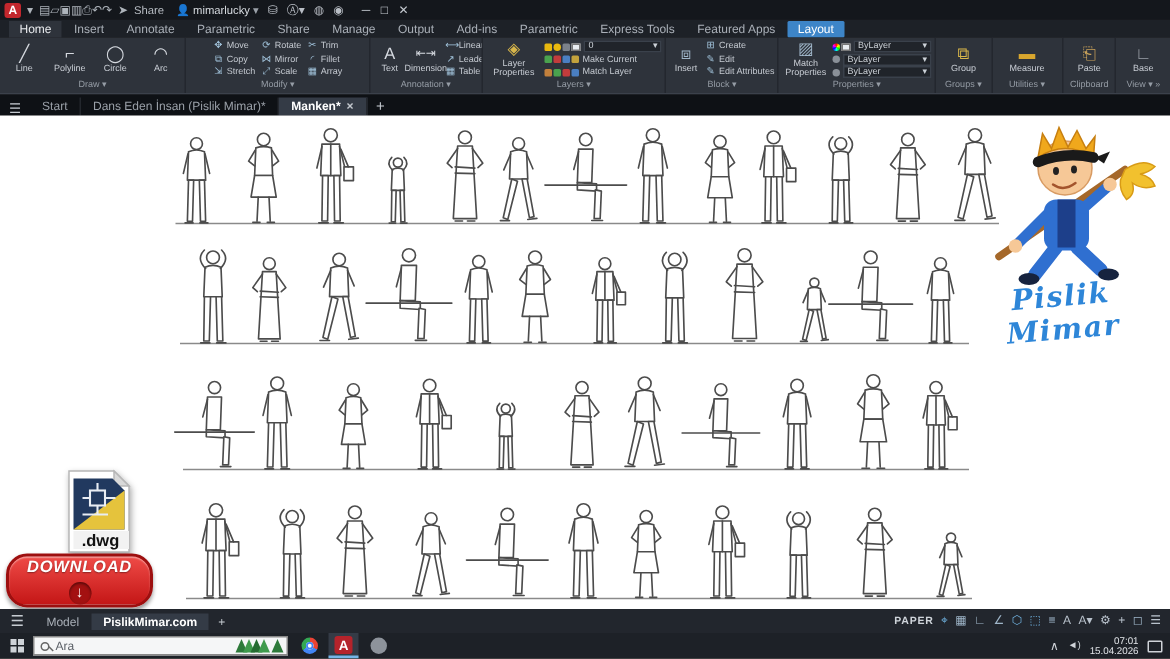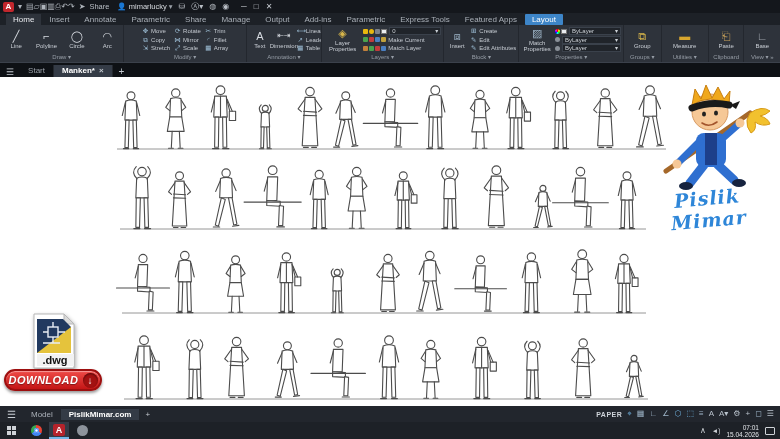--- a/index.html
+++ b/index.html
@@ -49,22 +49,22 @@
 
   
   .canvas{position:relative;flex:1;background:#ffffff;overflow:hidden;}
   .canvas svg{position:absolute;left:0;top:0;}
 
   
   .mascot{position:absolute;right:2px;top:6px;width:132px;height:126px;}
   .mascot-text{position:absolute;right:0px;top:104px;width:140px;text-align:center;font-family:"DejaVu Serif",serif;font-style:italic;font-weight:bold;font-size:19px;color:#2e86d8;transform:rotate(-5deg);letter-spacing:1px;}
 
   
-  .dwgicon{position:absolute;left:30px;top:236px;width:48px;height:60px;filter:drop-shadow(1px 2px 2px rgba(0,0,0,.35));}
-  .dlbtn{position:absolute;left:4px;top:292px;width:98px;height:22px;border-radius:14px;background:linear-gradient(#ef4b47,#c41616);border:2px solid #9d0f0f;display:flex;align-items:center;justify-content:center;gap:4px;box-shadow:0 2px 3px rgba(0,0,0,.4), inset 0 1px 1px rgba(255,255,255,.45);}
+  .dwgicon{position:absolute;left:42px;top:236px;width:48px;height:60px;filter:drop-shadow(1px 2px 2px rgba(0,0,0,.35));}
+  .dlbtn{position:absolute;left:4px;top:292px;width:98px;height:36px;border-radius:14px;background:linear-gradient(#ef4b47,#c41616);border:2px solid #9d0f0f;display:flex;align-items:center;justify-content:center;gap:4px;box-shadow:0 2px 3px rgba(0,0,0,.4), inset 0 1px 1px rgba(255,255,255,.45);flex-direction:column;}
   .dlbtn .txt{color:#fff;font-weight:bold;font-style:italic;font-size:11px;letter-spacing:.5px;text-shadow:0 1px 1px rgba(0,0,0,.4);}
   .dlbtn .circ{width:15px;height:15px;border-radius:50%;background:#a31111;display:flex;align-items:center;justify-content:center;color:#fff;font-size:10px;line-height:15px;box-shadow:inset 0 1px 2px rgba(0,0,0,.5);}
 
   
   .statusbar{height:16px;background:#22262d;display:flex;align-items:center;flex:0 0 auto;font-size:8px;color:#aab0b8;}
   .lt-burger{padding:0 7px;color:#c6cbd1;font-size:10px;}
   .ltab{padding:1px 8px;white-space:nowrap;}
   .ltab.active{background:#343b46;color:#fff;font-weight:bold;}
   .lt-plus{padding:0 6px;color:#c6cbd1;}
   .st-right{margin-left:auto;display:flex;align-items:center;gap:5px;padding-right:6px;}
@@ -384,20 +384,21 @@
         </div>
       </div>
       <div class="panel-label">View ▾ »</div>
     </div>
   </div>
 
   <div class="filetabs">
     <span class="ft-burger">☰</span>
     <span id="filetab-items" style="display:flex;align-items:flex-end;">
         <span class="ftab"><span>Start</span></span>
+        <span class="ftab"><span>Dans Eden İnsan (Pislik Mimar)*</span></span>
         <span class="ftab active"><span>Manken*</span><span class="x">×</span></span>
       </span>
     <span class="ft-plus">+</span>
   </div>
 
   <div class="canvas">
     <svg id="figures-svg" width="780" height="331" viewBox="0 0 780 331">
         <line x1="117" x2="666" y1="72" y2="72" stroke="#8a8a8a" stroke-width="0.9"></line>
         <g transform="translate(115.8,12.719999999999999) scale(0.76)" stroke="#4c4c4c" fill="#ffffff" stroke-width="1.45" stroke-linecap="round" stroke-linejoin="round">
           <circle cx="20" cy="8" r="5.2"></circle>
@@ -886,20 +887,31 @@
 
   <div class="taskbar">
     <div class="startbtn">
       <div class="winlogo">
           <span></span>
           <span></span>
           <span></span>
           <span></span>
         </div>
     </div>
+    <div class="tb-search">
+      <span class="mag"></span>
+      <span>Ara</span>
+      <span class="trees">
+        <span class="tree"></span>
+          <span class="tree t2"></span>
+          <span class="tree t3"></span>
+          <span class="tree t2"></span>
+          <span class="tree"></span>
+      </span>
+    </div>
     <div class="tbapps">
       <div class="tbapp">
           <span class="chrome"></span>
         </div>
       <div class="tbapp active">
           <span class="acadtile">A</span>
         </div>
       <div class="tbapp">
           <span class="greyapp"></span>
         </div>

